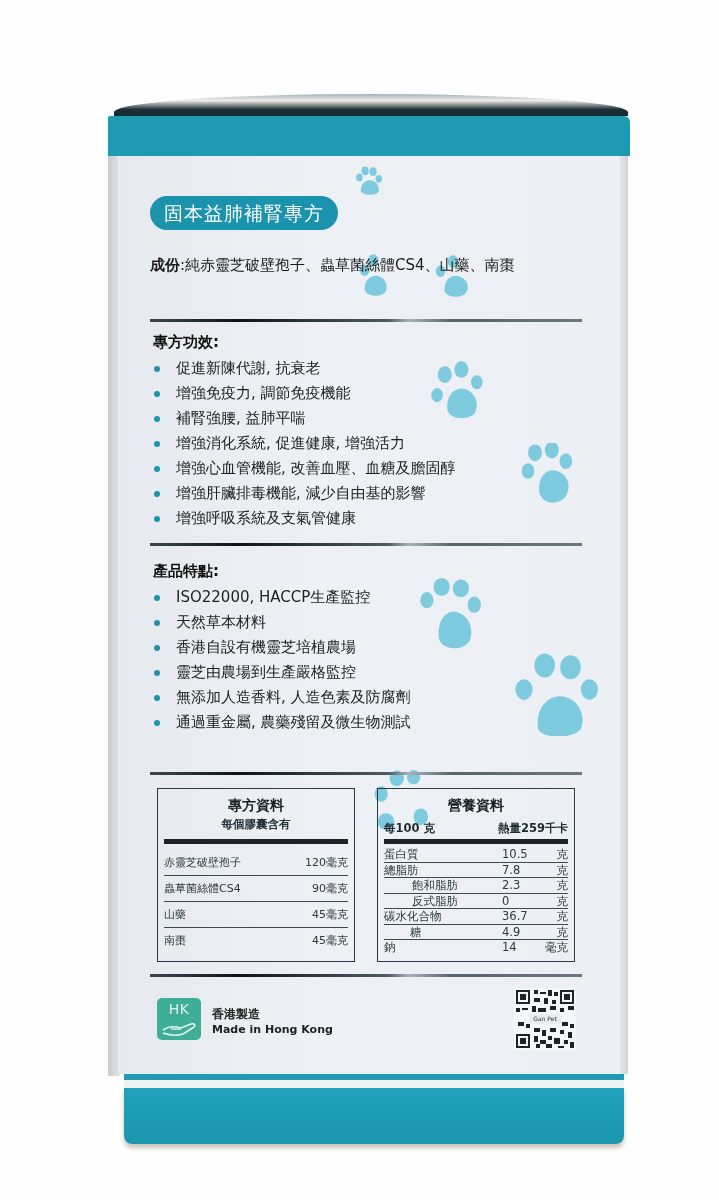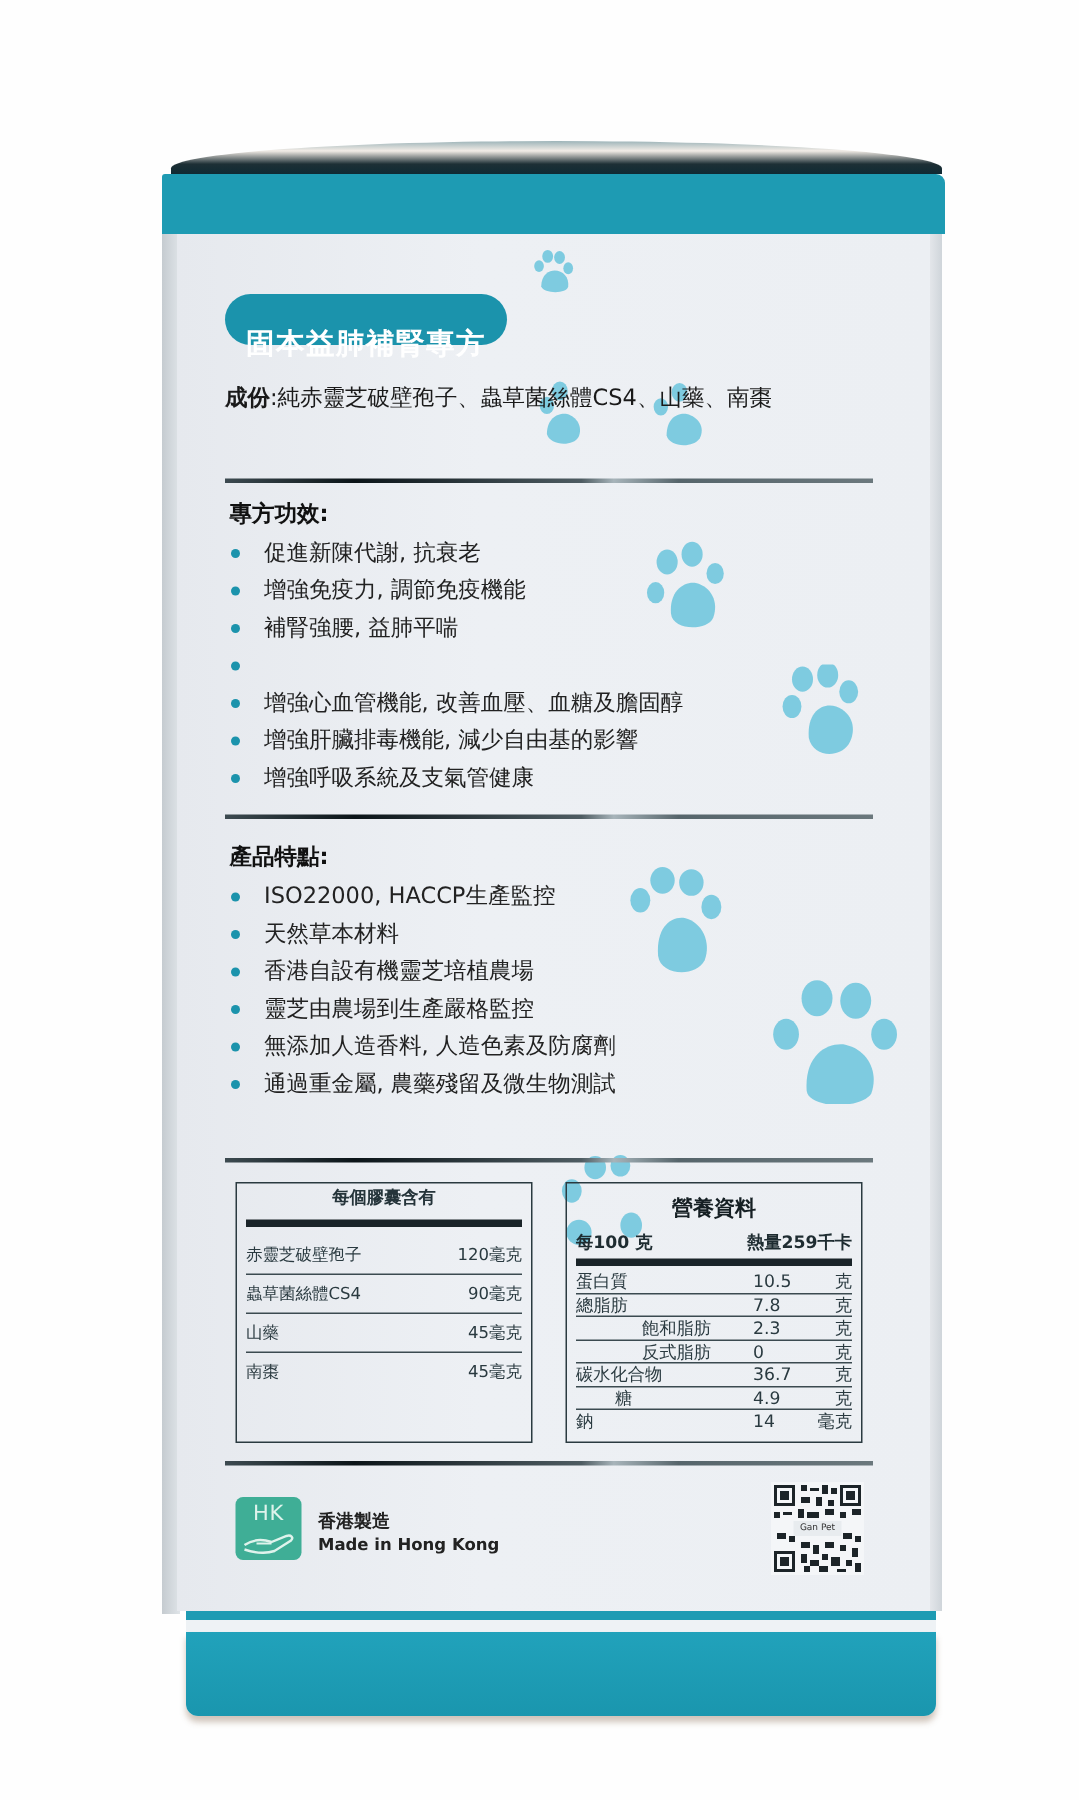--- a/index.html
+++ b/index.html
@@ -44,23 +44,23 @@
       border-radius: 0 0 8px 8px;
       box-shadow: 0 4px 4px rgba(120, 90, 60, 0.35);
     }
 
     
     .paw { position: absolute; }
     .paw svg { display: block; }
 
     
     .title-pill {
-      position: absolute; left: 150px; top: 196px; height: 34px; padding: 16px 14px;
+      position: absolute; left: 150px; top: 196px; height: 34px; padding: 0 14px;
       background: #1b93ac; color: #ffffff; border-radius: 17px;
-      font-size: 19px; font-weight: bold; line-height: 34px; letter-spacing: 1px;
+      font-size: 19px; font-weight: normal; line-height: 34px; letter-spacing: 1px;
     }
 
     .ingredients {
       position: absolute; left: 150px; top: 256px; font-size: 15px; color: #1a1a1a; white-space: nowrap;
     }
     .ingredients .label { font-weight: bold; }
 
     .divider {
       position: absolute; left: 150px; width: 432px; height: 3px;
       background: linear-gradient(90deg, #3c4a50, #0b1418 20%, #4e5c62 55%, #a7b4ba 60%, #56656b 70%, #6b787d 100%);
@@ -100,21 +100,21 @@
       display: flex; justify-content: space-between; font-size: 11.5px; font-weight: bold; color: #1e2c31;
       margin: 6px 6px 3px 6px;
     }
     .nut-rows { margin: 3px 6px 0 6px; }
     .nut-row {
       position: relative; height: 15.5px; line-height: 15px; font-size: 11.5px; color: #2a3a40;
       border-bottom: 1px solid #3b4a50;
     }
     .nut-row:last-child { border-bottom: none; }
     .nut-row .name { position: absolute; left: 0; }
-    .nut-row .name.indent1 { left: 26px; padding-left: 18px; }
+    .nut-row .name.indent1 { left: 10px; padding-left: 18px; }
     .nut-row .name.indent2 { left: 26px; }
     .nut-row .val { position: absolute; left: 118px; }
     .nut-row .unit { position: absolute; right: 0; }
 
     
     .hk-badge {
       position: absolute; left: 157px; top: 998px; width: 44px; height: 42px; border-radius: 5px;
       background: #3fae96; color: #dff3ec;
     }
     .hk-badge .hk-text {
@@ -235,41 +235,42 @@
     <span class="label">成份</span><span>:</span><span>純赤靈芝破壁孢子、蟲草菌絲體CS4、山藥、南棗</span>
   </div>
 
   <div class="divider" style="top:319px;"></div>
 
   <div class="section-heading" style="top:333px;">專方功效:</div>
   <ul class="bullet-list" style="top:356px;">
     <li><span class="dot"></span><span>促進新陳代謝, 抗衰老</span></li>
     <li><span class="dot"></span><span>增強免疫力, 調節免疫機能</span></li>
     <li><span class="dot"></span><span>補腎強腰, 益肺平喘</span></li>
-    <li><span class="dot"></span></li>
+    <li><span class="dot"></span><span>增強消化系統, 促進健康, 增強活力</span></li>
     <li><span class="dot"></span><span>增強心血管機能, 改善血壓、血糖及膽固醇</span></li>
     <li><span class="dot"></span><span>增強肝臟排毒機能, 減少自由基的影響</span></li>
     <li><span class="dot"></span><span>增強呼吸系統及支氣管健康</span></li>
   </ul>
 
   <div class="divider" style="top:543px;"></div>
 
   <div class="section-heading" style="top:562px;">產品特點:</div>
   <ul class="bullet-list" style="top:585px;">
     <li><span class="dot"></span><span>ISO22000, HACCP生產監控</span></li>
     <li><span class="dot"></span><span>天然草本材料</span></li>
     <li><span class="dot"></span><span>香港自設有機靈芝培植農場</span></li>
     <li><span class="dot"></span><span>靈芝由農場到生產嚴格監控</span></li>
     <li><span class="dot"></span><span>無添加人造香料, 人造色素及防腐劑</span></li>
     <li><span class="dot"></span><span>通過重金屬, 農藥殘留及微生物測試</span></li>
   </ul>
 
   <div class="divider" style="top:772px;"></div>
 
   <div class="table-box formula-box">
+    <div class="tb-title">專方資料</div>
     <div class="tb-sub">每個膠囊含有</div>
     <div class="thick-bar" style="margin-top:7px;"></div>
     <div class="formula-rows">
       <div class="formula-row">
           <span>赤靈芝破壁孢子</span>
           <span>120毫克</span>
         </div>
       <div class="formula-row">
           <span>蟲草菌絲體CS4</span>
           <span>90毫克</span>

